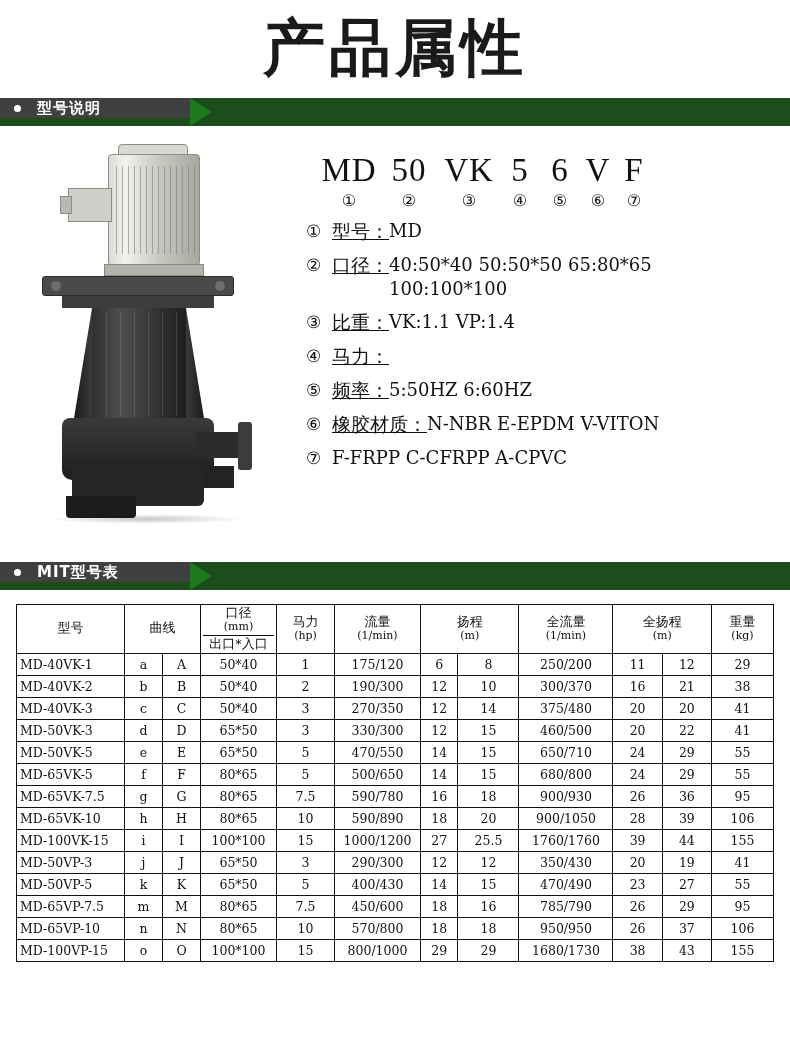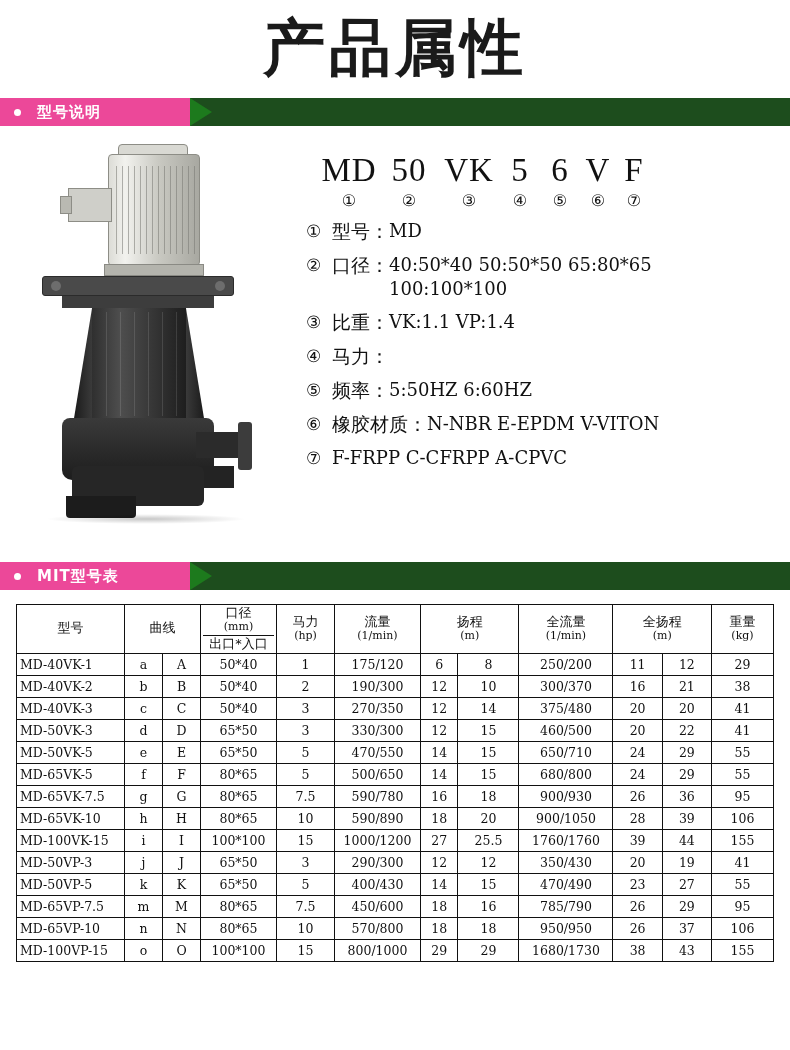--- a/index.html
+++ b/index.html
@@ -36,22 +36,22 @@
   .ribbon .band {
     position: absolute;
     left: 0; top: 0;
     width: 100%;
     height: 28px;
     background: #1d4d1d;
   }
   .ribbon .greenbar {
     position: relative;
     width: 190px;
-    height: 28px;
-    background: #ec4899;
+    height: 20px;
+    background: #404040;
     display: flex;
     align-items: center;
     z-index: 2;
   }
   .ribbon .greenbar::after {
     content: "";
     position: absolute;
     right: -22px; top: 0;
     border-top: 14px solid transparent;
     border-bottom: 14px solid transparent;
@@ -125,20 +125,21 @@
   }
   .item .num {
     width: 26px;
     flex: 0 0 26px;
     font-size: 17px;
     padding-top: 2px;
   }
   .item .key {
     flex: 0 0 auto;
     white-space: nowrap;
+    text-decoration: underline;
   }
   .item .val {
     flex: 1 1 auto;
     font-family: "DejaVu Serif", serif;
     font-size: 18px;
   }
   .item .val .l2 { display: block; }
 
   
   .table-wrap {

